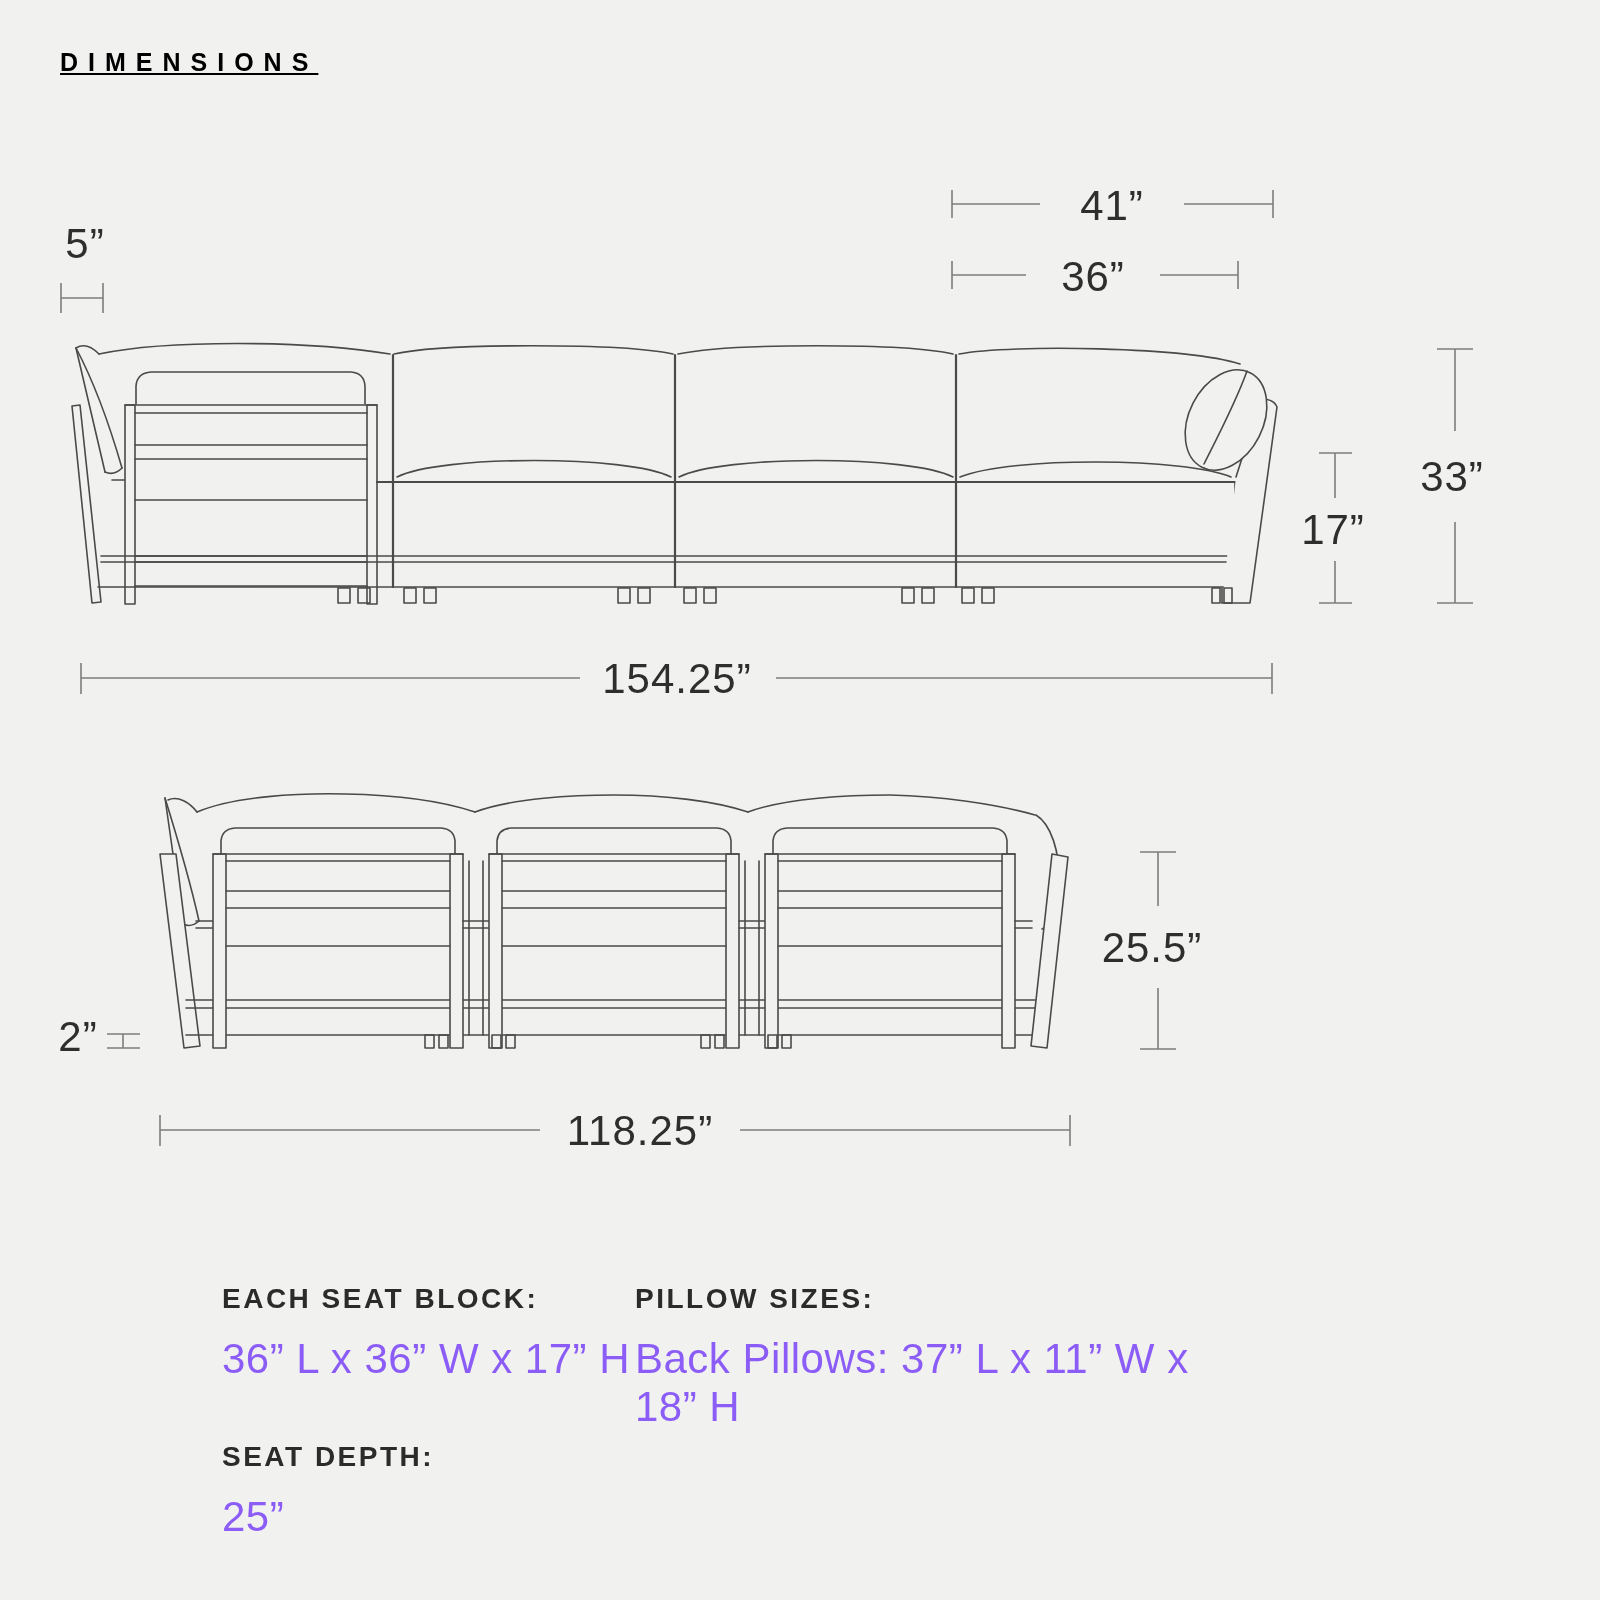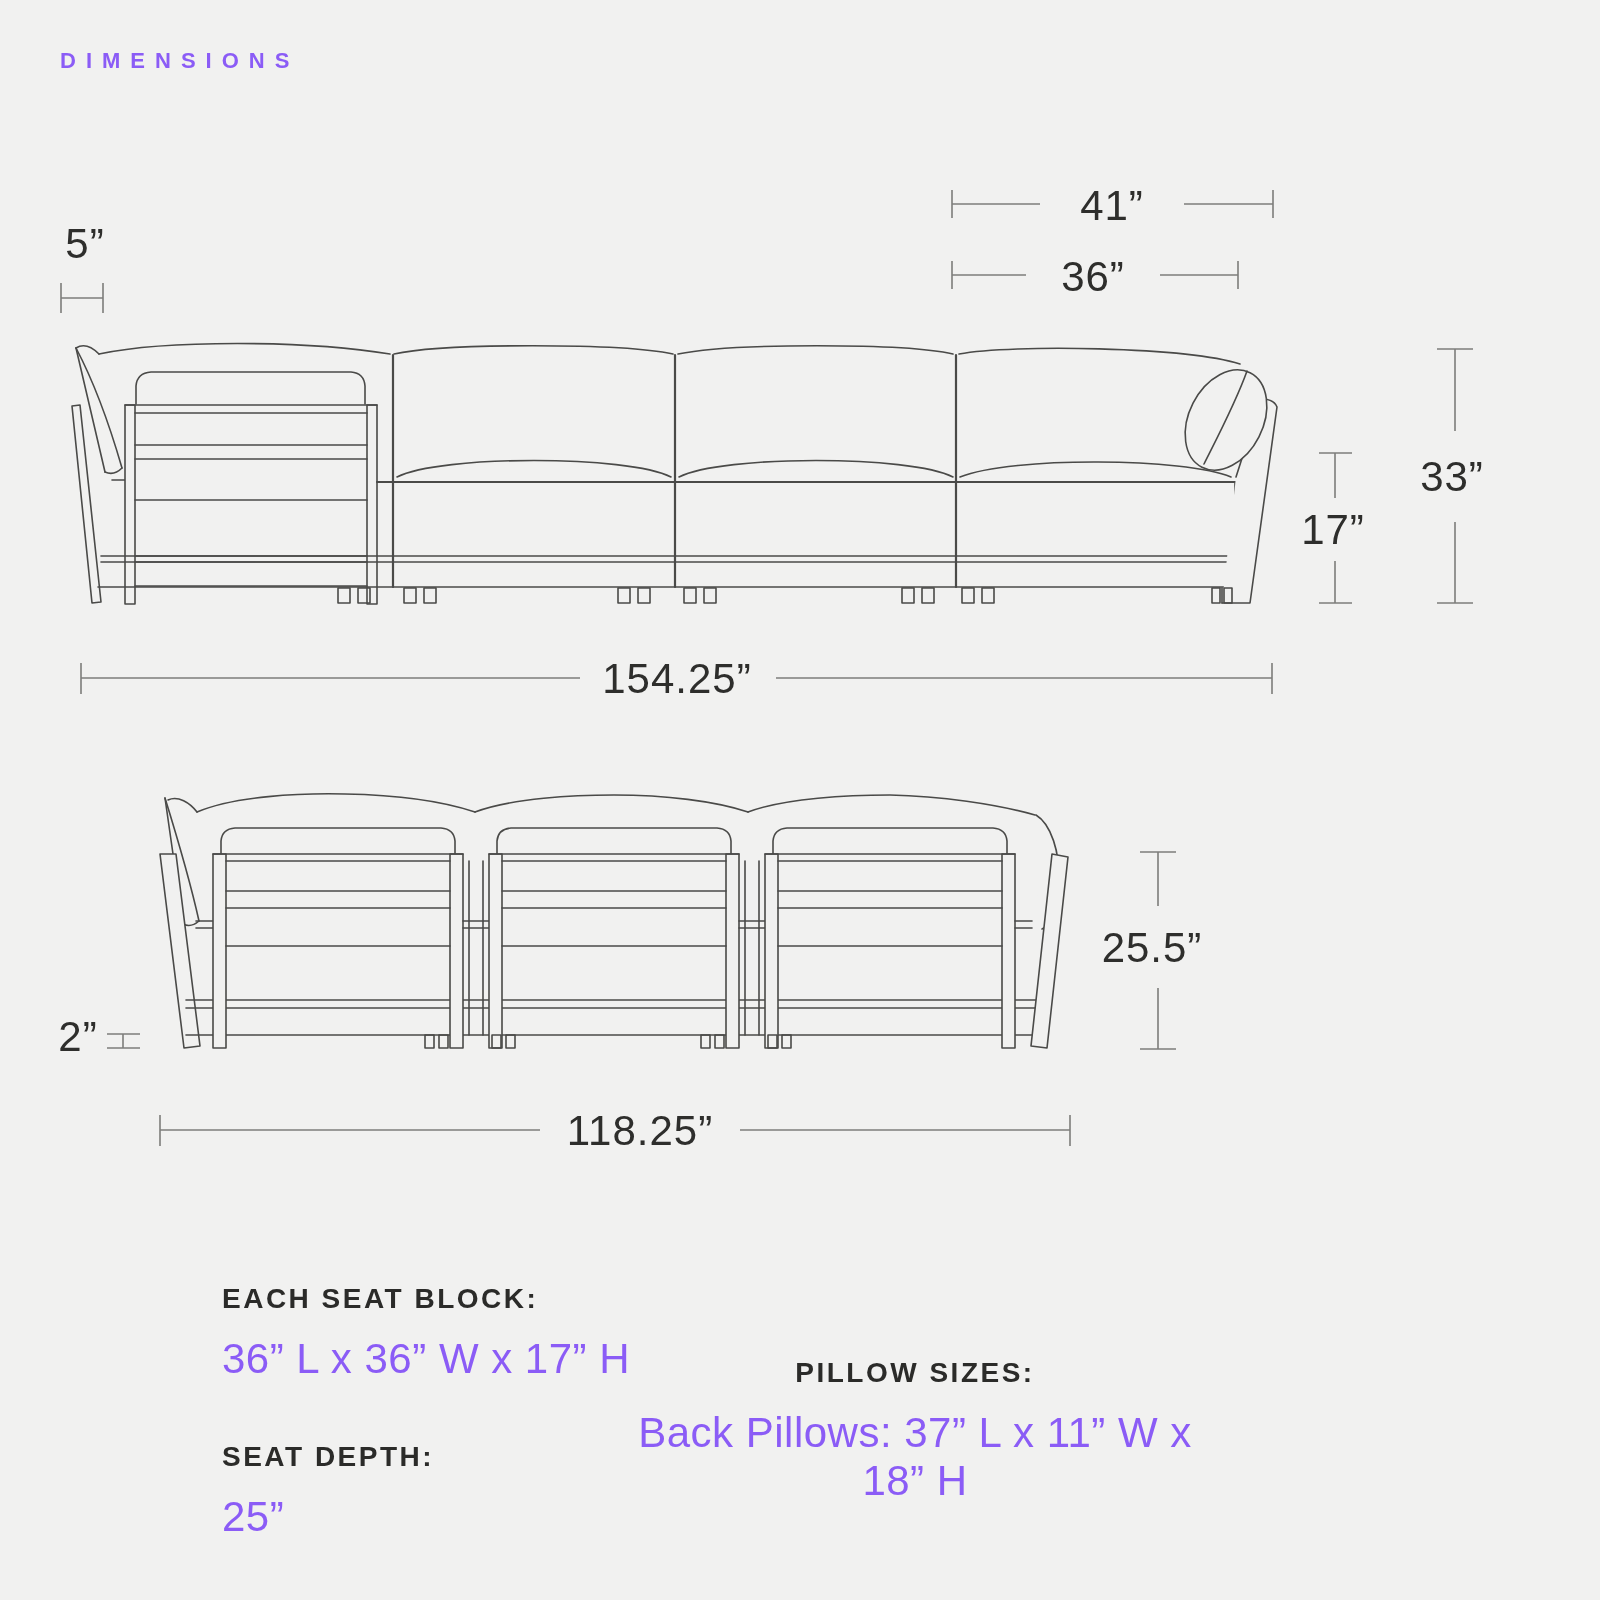--- a/index.html
+++ b/index.html
@@ -6,22 +6,22 @@
   body{
     width:1600px;height:1600px;
     background:#f1f1f0;
     font-family:"Liberation Sans", sans-serif;
     color:#2e2e2c;
     position:relative;
     overflow:hidden;
   }
   .page-title{
     position:absolute;left:60px;top:48px;
-    font-size:22px;font-weight:700;letter-spacing:10px;
-    color:#8b5cf6;margin:0;
+    font-size:25px;font-weight:700;letter-spacing:10px;
+    color:#000000;margin:0;text-decoration:underline;
   }
   svg.canvas{position:absolute;left:0;top:0;}
   .draw{stroke:#4a4a48;fill:none;stroke-width:1.6;stroke-linecap:round;stroke-linejoin:round;}
   .draw .hv{stroke-width:2.2;}
   .draw .fillbg{fill:#f1f1f0;}
   .dims{stroke:#7d7d7b;fill:none;stroke-width:1.6;}
   .dims text{
     stroke:none;fill:#2e2e2c;
     font-family:"Liberation Sans", sans-serif;
     font-size:42px;letter-spacing:1px;
@@ -30,21 +30,21 @@
   .specs .heading{
     font-size:28px;font-weight:700;letter-spacing:2.5px;color:#2b2b29;
     margin:0 0 20px 0;
   }
   .specs .value{
     font-size:42px;font-weight:400;letter-spacing:0.5px;color:#8b5cf6;
     margin:0 0 22px 0;
   }
   .specs .value + .heading{margin-top:58px;}
   #specs-left{left:178px;top:1283px;width:430px;margin-left:44px;}
-  #specs-right{left:635px;top:1357px;width:560px;text-align:center;}
+  #specs-right{left:635px;top:1283px;width:560px;}
 </style>
 </head>
 <body>
 
 <h1 class="page-title">DIMENSIONS</h1>
 
 <svg class="canvas" width="1600" height="1600" viewBox="0 0 1600 1600">
 
   <g class="draw">
 

